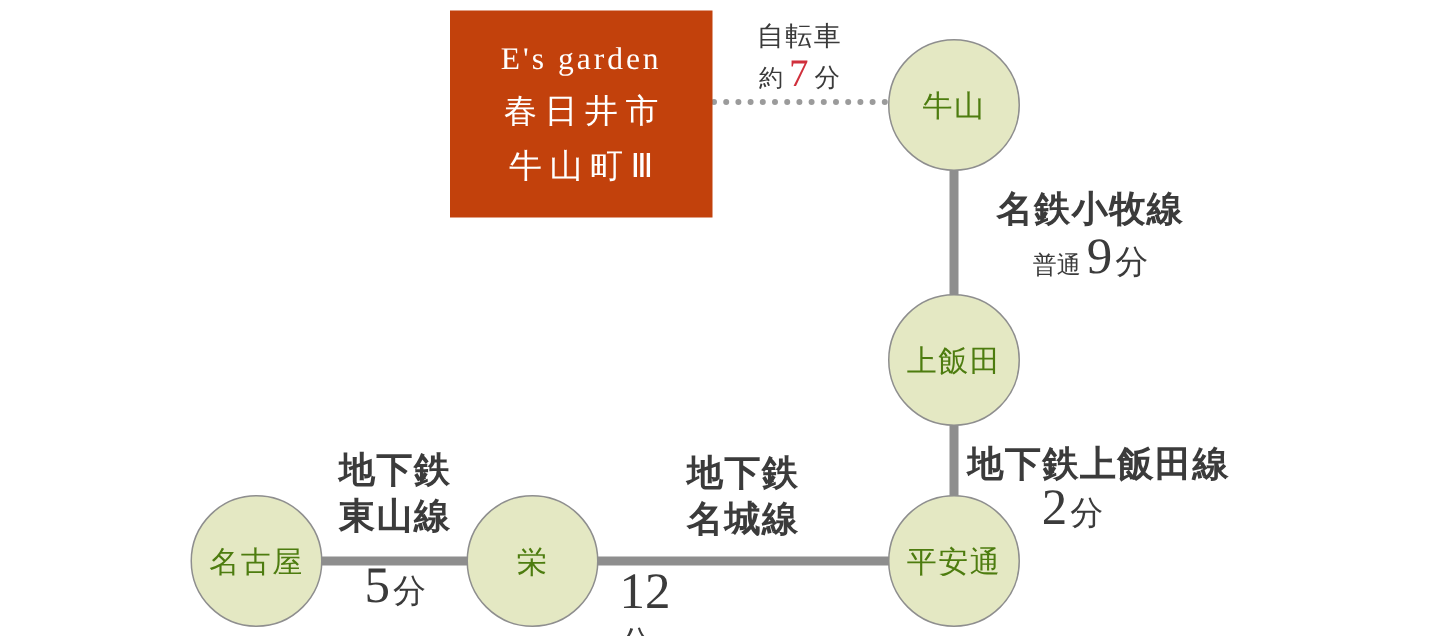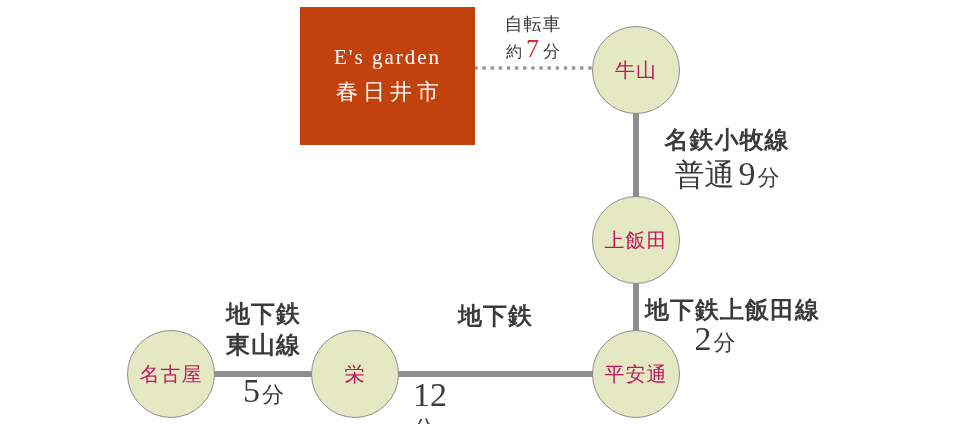--- a/index.html
+++ b/index.html
@@ -61,41 +61,41 @@
     border-radius: 50%;
     background: #e4e8c3;
     border: 1px solid #8e8e8e;
     display: flex;
     align-items: center;
     justify-content: center;
     z-index: 3;
     font-size: 20px;
     letter-spacing: 1px;
     box-sizing: border-box;
-    color: #be185d;
+    color: #4d7c0f;
   }
 
   
   .label { position: absolute; z-index: 2; color: #3b3b3b; }
   .line-name { font-size: 24px; letter-spacing: 1px; line-height: 1.3; font-weight: bold; }
   .center { text-align: center; }
   .nowrap { white-space: nowrap; }
   .baseline-row {
     display: flex;
     align-items: baseline;
     justify-content: center;
     gap: 2px;
   }
   .num {
     font-family: "Liberation Serif", serif;
     font-size: 34px;
     line-height: 1;
   }
   .unit { font-size: 22px; }
-  .service { font-size: 30px; margin-right: 2px; }
+  .service { font-size: 16px; margin-right: 2px; }
 
   
   .bike-label {
     position: absolute;
     left: 474px; top: 12px;
     width: 118px;
     text-align: center;
     z-index: 2;
   }
   .bike-mode { font-size: 18px; letter-spacing: 1px; }
@@ -115,20 +115,21 @@
 <div class="canvas">
 
   <div class="dotted-rail"></div>
   <div class="rail" style="left:633px; top:70px; width:6px; height:170px;"></div>
   <div class="rail" style="left:633px; top:240px; width:6px; height:134px;"></div>
   <div class="rail" style="left:171px; top:371px; width:465px; height:6px;"></div>
 
   <div class="property-box">
     <div class="property-en">E's garden</div>
     <div class="property-jp">春日井市</div>
+    <div class="property-jp">牛山町Ⅲ</div>
   </div>
 
   <div class="bike-label">
     <div class="bike-mode">自転車</div>
     <div class="baseline-row">
       <span class="bike-approx">約</span>
       <span class="bike-num">7</span>
       <span class="bike-unit">分</span>
     </div>
   </div>
@@ -143,20 +144,21 @@
   </div>
 
   <div class="label line-name nowrap" style="left:645px; top:294px;">地下鉄上飯田線</div>
   <div class="label baseline-row" style="left:655px; top:322px; width:120px;">
     <span class="num">2</span>
     <span class="unit">分</span>
   </div>
 
   <div class="label center" style="left:413px; top:300px; width:165px;">
     <div class="line-name">地下鉄</div>
+    <div class="line-name">名城線</div>
   </div>
   <div class="label baseline-row" style="left:413px; top:378px; width:165px;flex-direction:column;">
     <span class="num">12</span>
     <span class="unit">分</span>
   </div>
 
   <div class="label center" style="left:181px; top:298px; width:165px;">
     <div class="line-name">地下鉄</div>
     <div class="line-name">東山線</div>
   </div>

